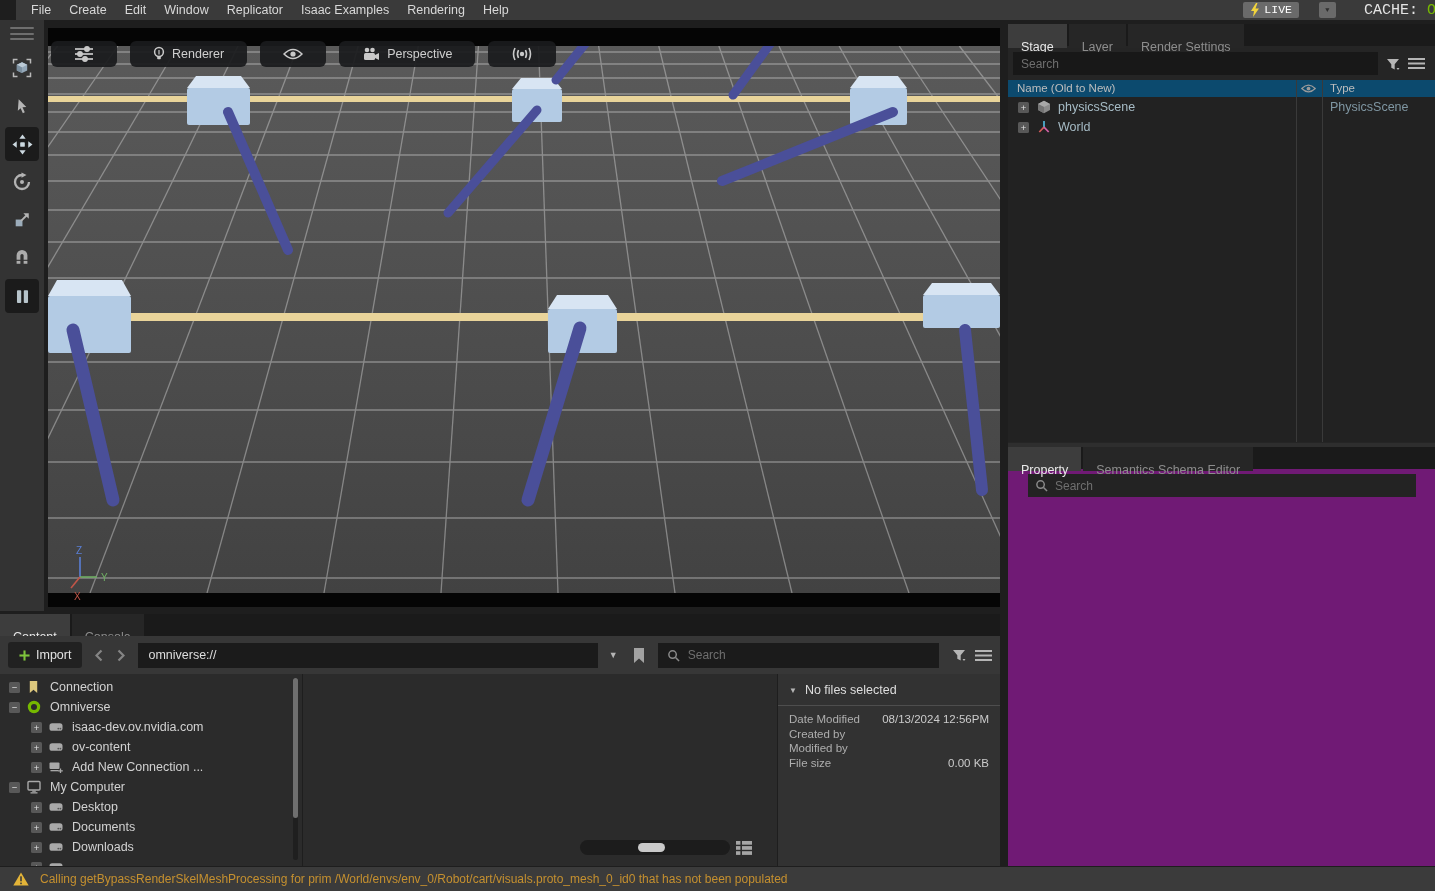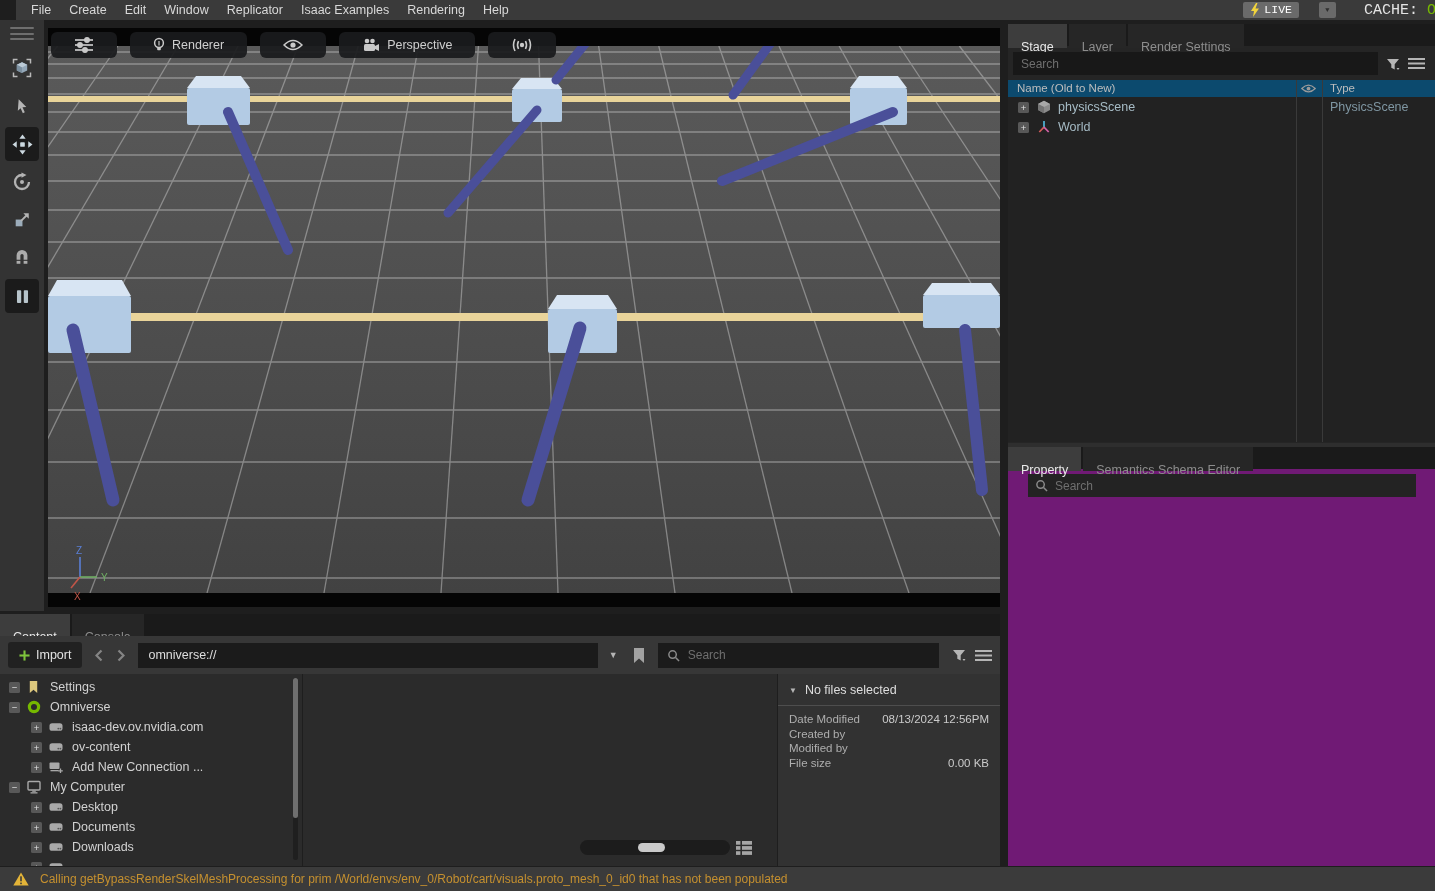--- a/index.html
+++ b/index.html
@@ -26,21 +26,21 @@
   .grip{width:24px;height:13px;display:flex;flex-direction:column;justify-content:space-between;margin-bottom:11px;}
   .grip div{height:2px;background:#6e6e6e;border-radius:1px;}
   .tool{width:34px;height:34px;margin-bottom:4px;border-radius:4px;display:flex;align-items:center;justify-content:center;}
   .tool.active{background:#1b1b1b;}
 
   
   .viewport{position:absolute;left:48px;top:28px;width:952px;height:579px;background:#000;}
   #vp-svg{position:absolute;left:0;top:0;}
   .vp-toolbar{position:absolute;left:3px;top:4px;display:flex;gap:13px;align-items:center;}
   .vp-pill{height:26px;background:rgba(26,27,29,0.93);border-radius:6px;display:flex;align-items:center;
-    gap:7px;padding:0 23px;color:#cfcfcf;font-size:12.5px;white-space:nowrap;}
+    gap:7px;padding:0 23px;color:#cfcfcf;font-size:12.5px;white-space:nowrap;margin-top:9px;}
 
   
   .tabrow{display:flex;gap:2px;background:#1a1a1a;height:22px;}
   .tab{padding:12px 13px;line-height:22px;font-size:12.5px;background:#262626;color:#8d8d8d;white-space:nowrap;}
   .tab.active{background:#3d3d3d;color:#e9e9e9;}
   .icon-btn{display:flex;align-items:center;justify-content:center;}
   .expander{flex:0 0 11px;width:11px;height:11px;background:#585858;color:#e0e0e0;font-size:9.5px;
     line-height:11px;text-align:center;border-radius:1.5px;}
 
   
@@ -496,21 +496,21 @@
     <div class="bp-body">
       <div class="ftree">
 
       <div class="frow d0">
             <span class="expander">−</span>
             <span class="ficon">
               <svg width="13" height="14" viewBox="0 0 14 14">
                 <path d="M3 0.5 h8 v13 l-4 -3.6 -4 3.6 z" fill="#ddc87d"></path>
               </svg>
             </span>
-            <span>Settings</span>
+            <span>Connection</span>
           </div>
           <div class="frow d0">
             <span class="expander">−</span>
             <span class="ficon">
               <svg width="14" height="14" viewBox="0 0 14 14">
                 <circle cx="7" cy="7" r="4.6" fill="none" stroke="#76b900" stroke-width="3.2"></circle>
               </svg>
             </span>
             <span>Omniverse</span>
           </div>

